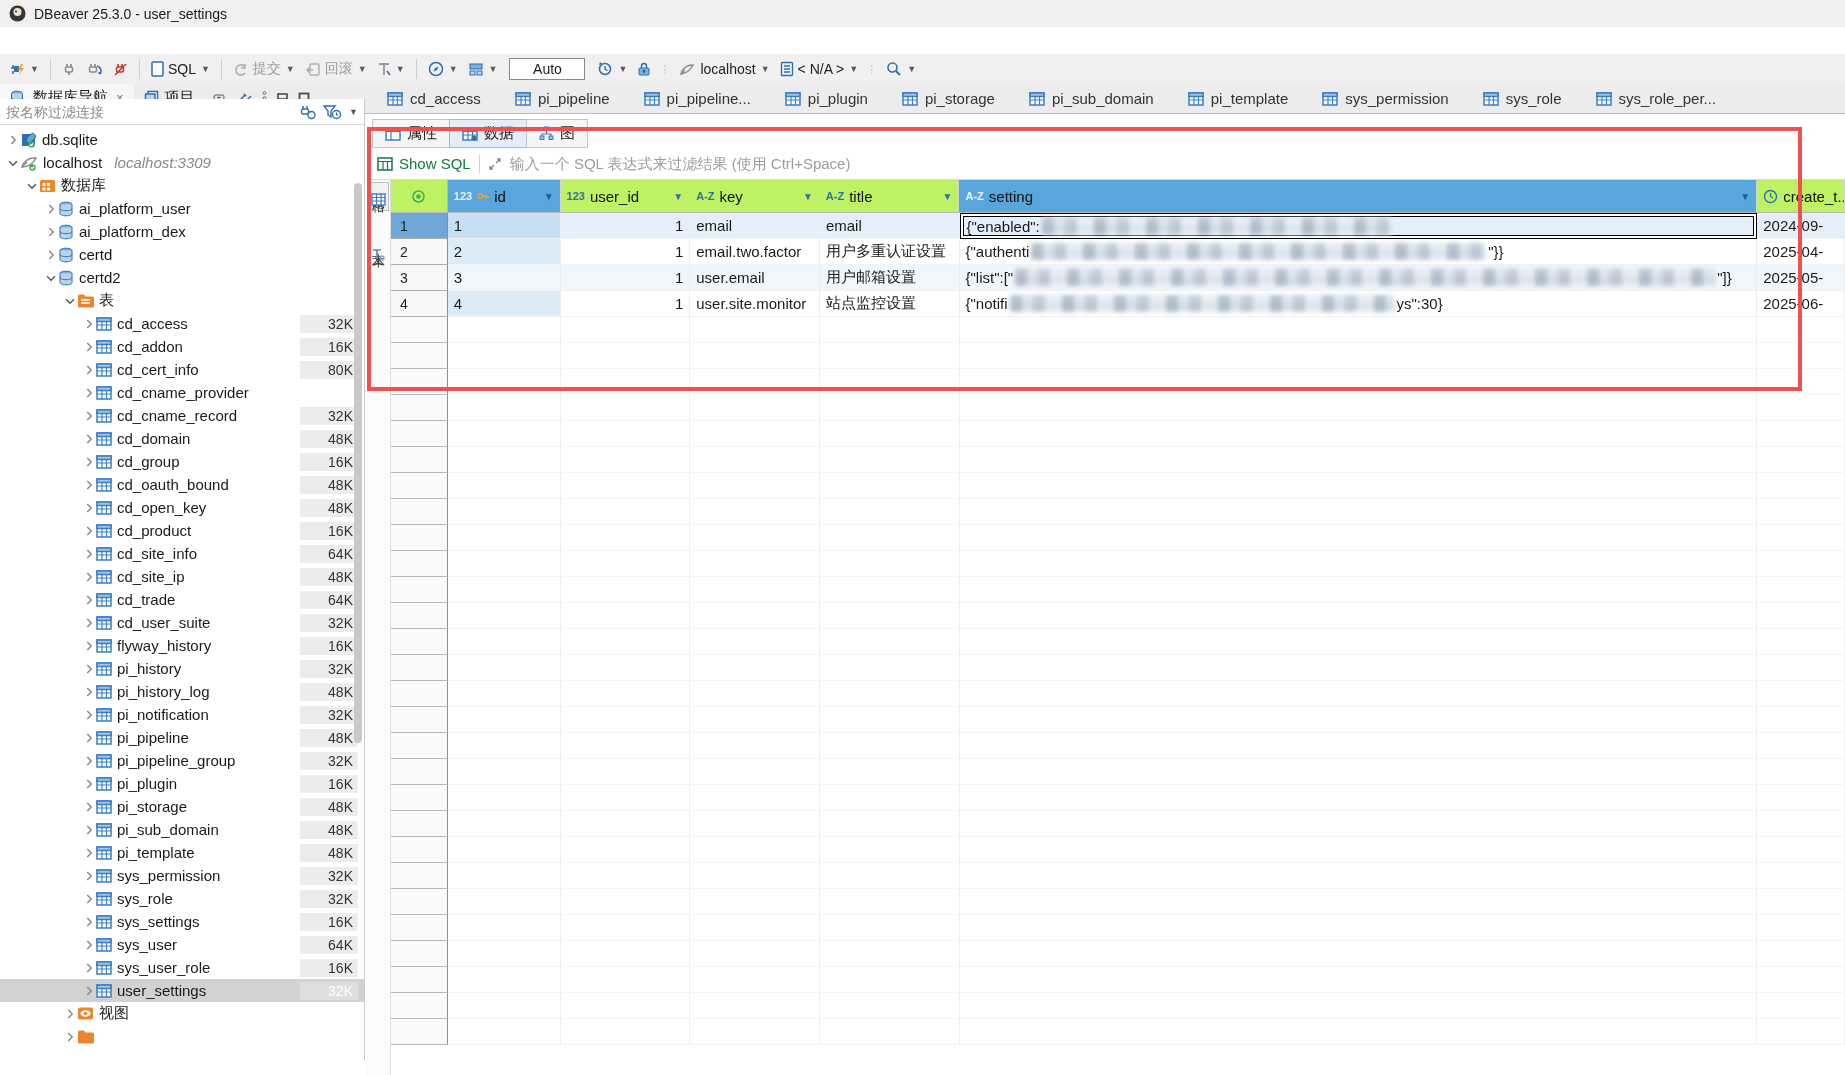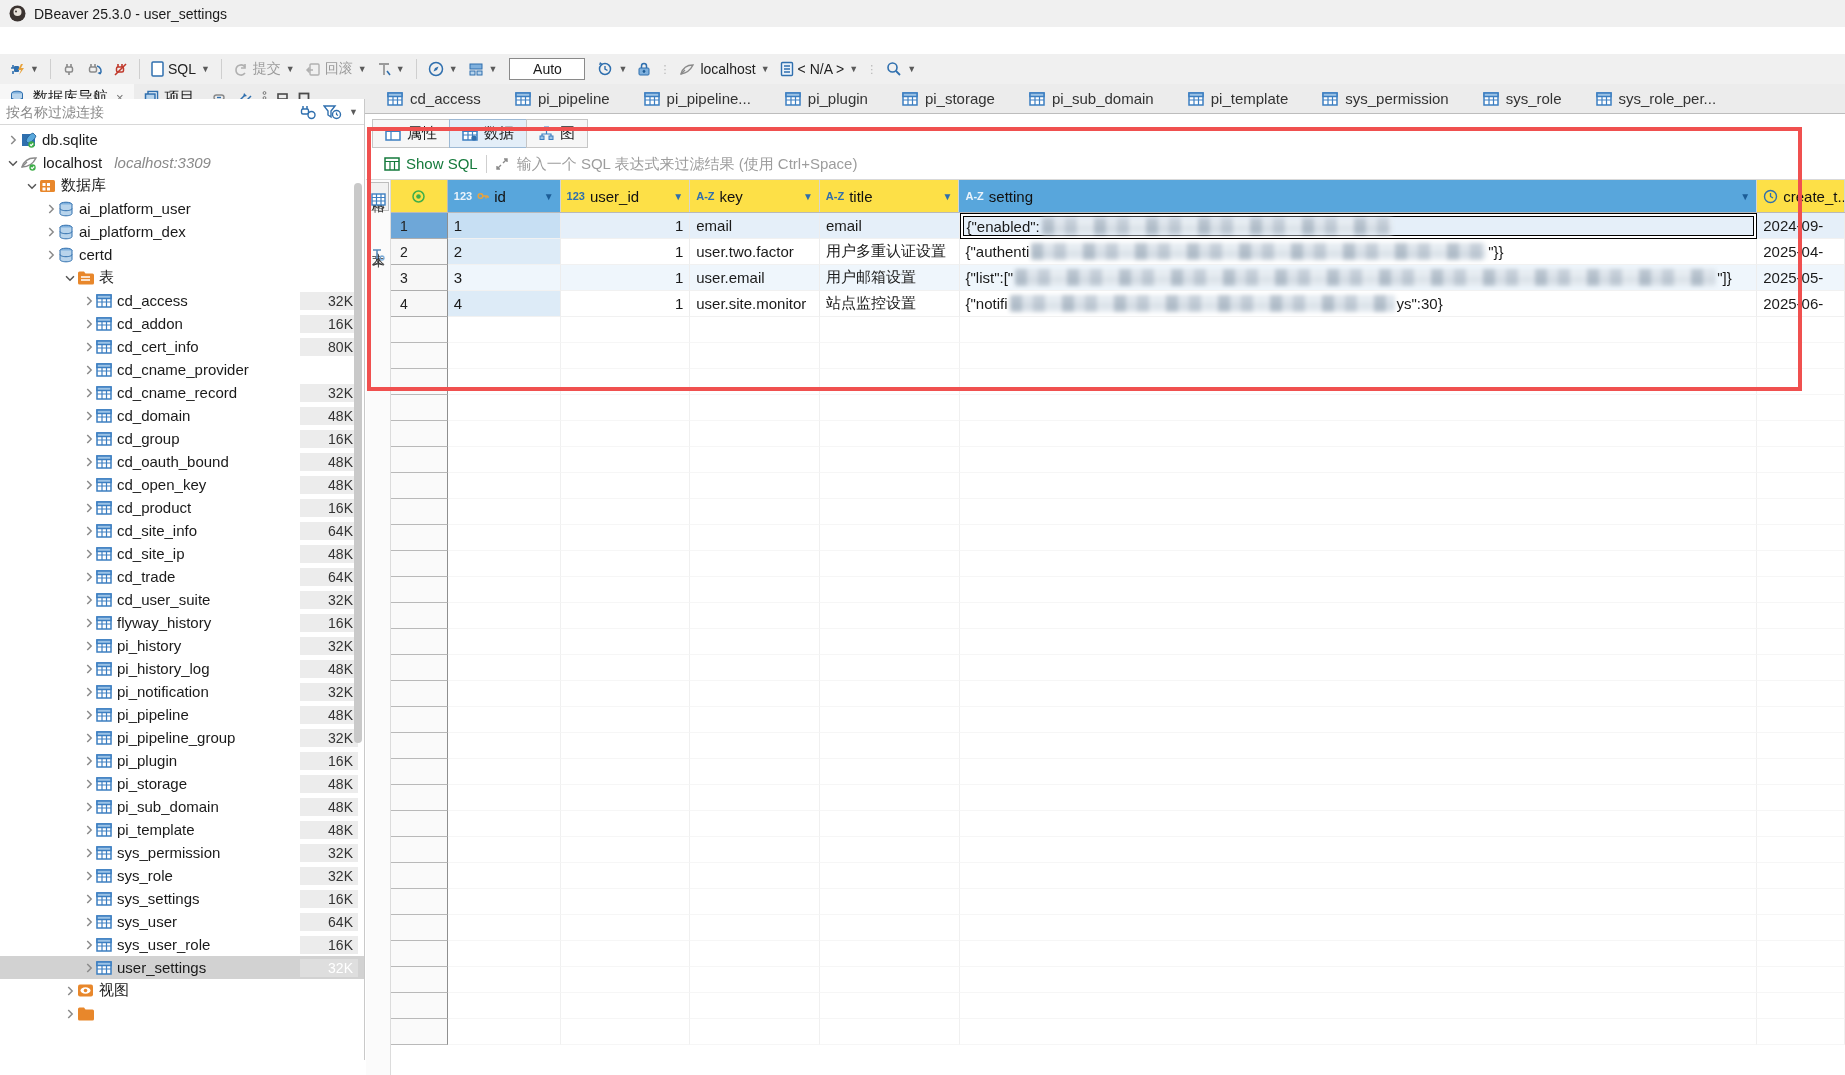--- a/index.html
+++ b/index.html
@@ -39,33 +39,33 @@
 .tr-label{margin-left:5px}
 .tr-detail{margin-left:12px;font-style:italic;color:#8a8a8a}
 .tr-size{margin-left:auto;background:#ececec;min-width:58px;text-align:right;padding:1px 5px;font-size:14px;color:#333}
 .tree-row.selected .tr-size{background:#dedede;color:#fff}
 .sb-scroll{position:absolute;right:2px;top:84px;width:8px;height:560px;background:#c9c9c9;border-radius:4px}
 
 .editor{position:absolute;left:366px;top:114px;width:1479px;height:961px;background:#fff}
 .subtabs{height:34px;display:flex;align-items:flex-end;gap:0;padding:8px 0 0 6px;font-size:15px;background:#fff}
 .stab{display:flex;align-items:center;gap:6px;padding:4px 12px;border:1px solid #c6c6c6;background:#f6f6f6;margin-right:-1px}
 .stab.active{background:#e3eef8;border-color:#9db9d4}
-.filterbar{height:32px;display:flex;align-items:center;gap:8px;padding-left:18px;border-bottom:1px solid #d9d9d9;font-size:15px;background:#fff}
+.filterbar{height:32px;display:flex;align-items:center;gap:8px;padding-left:11px;border-bottom:1px solid #d9d9d9;font-size:15px;background:#fff}
 .showsql{display:flex;align-items:center;gap:6px;color:#157a3c}
 .fb-sep{width:1px;height:18px;background:#cfcfcf}
 .filterbar input{flex:1;border:0;outline:0;font-size:15px;color:#555;background:transparent}
 .filterbar input::placeholder{color:#9d9d9d}
 .gridwrap{position:absolute;left:0;top:66px;right:0;bottom:0;display:flex}
 .vstrip{width:25px;border-right:1px solid #dcdcdc;background:#fbfbfb;display:flex;flex-direction:column;align-items:center;padding-top:2px;font-size:13px;color:#333}
 .vtab{display:flex;flex-direction:column;align-items:center;gap:2px;padding:4px 1px;border:1px solid transparent}
 .vtab.active{background:#f1f1f1;border-color:#bdbdbd}
 .vtext{writing-mode:vertical-rl;letter-spacing:2px}
 .vgap{height:26px}
 .grid{flex:1;overflow:hidden;position:relative;font-size:15px}
-.ghead{display:flex;height:33px;background:#fde047;border-bottom:1px solid #b9b9b9}
+.ghead{display:flex;height:33px;background:#bef264;border-bottom:1px solid #b9b9b9}
 .corner{width:57px;display:flex;align-items:center;justify-content:center;border-right:1px solid #b9b9b9}
 .hcell{display:flex;align-items:center;gap:5px;padding:0 6px;border-right:1px solid #d4d4d4;overflow:hidden}
 .hcell .name{color:#111}
 .hcell .typ{font-size:11px;font-weight:bold;color:#2f6fae}
 .hcell .arr{margin-left:auto;color:#2f6fae;font-size:10px}
 .hcell.sel{background:#58a6dc}
 .hcell.sel .typ{color:#eaf3fb}
 .hcell.sel .arr{color:#1c5d97}
 .grow{display:flex;height:26px}
 .gnum{width:57px;background:#f7f7f7;border-right:1px solid #8f8f8f;border-bottom:1px solid #aeaeae;padding-left:9px;display:flex;align-items:center;font-size:14px;color:#222}
@@ -533,20 +533,36 @@
           <span class="icon">
             <svg width="16" height="16" viewBox="0 0 16 16">
               <ellipse cx="8" cy="3.4" rx="6" ry="2.2" fill="#7fb0dd" stroke="#2f6fae"></ellipse>
               <path d="M2 3.4v9.2c0 1.2 2.7 2.2 6 2.2s6-1 6-2.2V3.4" fill="#b8d4ec" stroke="#2f6fae"></path>
               <path d="M2 7.5c0 1.2 2.7 2.2 6 2.2s6-1 6-2.2" fill="none" stroke="#2f6fae"></path>
             </svg>
           </span>
           <span class="tr-label">certd</span>
         </div>
         <div class="tree-row">
+          <span style="width: 44px;"></span>
+          <span class="icon">
+            <svg width="14" height="14" viewBox="0 0 16 16">
+              <path d="M3.5 6l4.5 4.5L12.5 6" fill="none" stroke="#555" stroke-width="1.7"></path>
+            </svg>
+          </span>
+          <span class="icon">
+            <svg width="16" height="16" viewBox="0 0 16 16">
+              <ellipse cx="8" cy="3.4" rx="6" ry="2.2" fill="#7fb0dd" stroke="#2f6fae"></ellipse>
+              <path d="M2 3.4v9.2c0 1.2 2.7 2.2 6 2.2s6-1 6-2.2V3.4" fill="#b8d4ec" stroke="#2f6fae"></path>
+              <path d="M2 7.5c0 1.2 2.7 2.2 6 2.2s6-1 6-2.2" fill="none" stroke="#2f6fae"></path>
+            </svg>
+          </span>
+          <span class="tr-label">certd2</span>
+        </div>
+        <div class="tree-row">
           <span style="width: 63px;"></span>
           <span class="icon">
             <svg width="14" height="14" viewBox="0 0 16 16">
               <path d="M3.5 6l4.5 4.5L12.5 6" fill="none" stroke="#555" stroke-width="1.7"></path>
             </svg>
           </span>
           <span class="icon">
             <svg width="17" height="15" viewBox="0 0 17 15">
               <path d="M1 3a1.5 1.5 0 0 1 1.5-1.5H7l1.5 2h7A1.5 1.5 0 0 1 17 5v8a1.5 1.5 0 0 1-1.5 1.5h-13A1.5 1.5 0 0 1 1 13z" fill="#e8872b"></path>
               <path d="M4 7h9M4 10h9" stroke="#fff" stroke-width="1.3"></path>
@@ -1232,21 +1248,21 @@
               <div class="gcell focus" style="width: 800px;">
                 <span>{"enabled":</span>
                 <span class="blur" style="width: 350px;"></span>
               </div>
               <div class="gcell" style="width: 88px;">2024-09-</div>
             </div>
             <div class="grow">
               <div class="gnum">2</div>
               <div class="gcell c-id" style="width: 113px;">2</div>
               <div class="gcell num" style="width: 130px;">1</div>
-              <div class="gcell" style="width: 130px;">user.two.factor</div>
+              <div class="gcell" style="width: 130px;">email.two.factor</div>
               <div class="gcell" style="width: 140px;">用户多重认证设置</div>
               <div class="gcell" style="width: 800px;">
                 <span>{"authenti</span>
                 <span class="blur" style="width: 455px;"></span>
                 <span>"}}</span>
               </div>
               <div class="gcell" style="width: 88px;">2025-04-</div>
             </div>
             <div class="grow alt">
               <div class="gnum">3</div>

